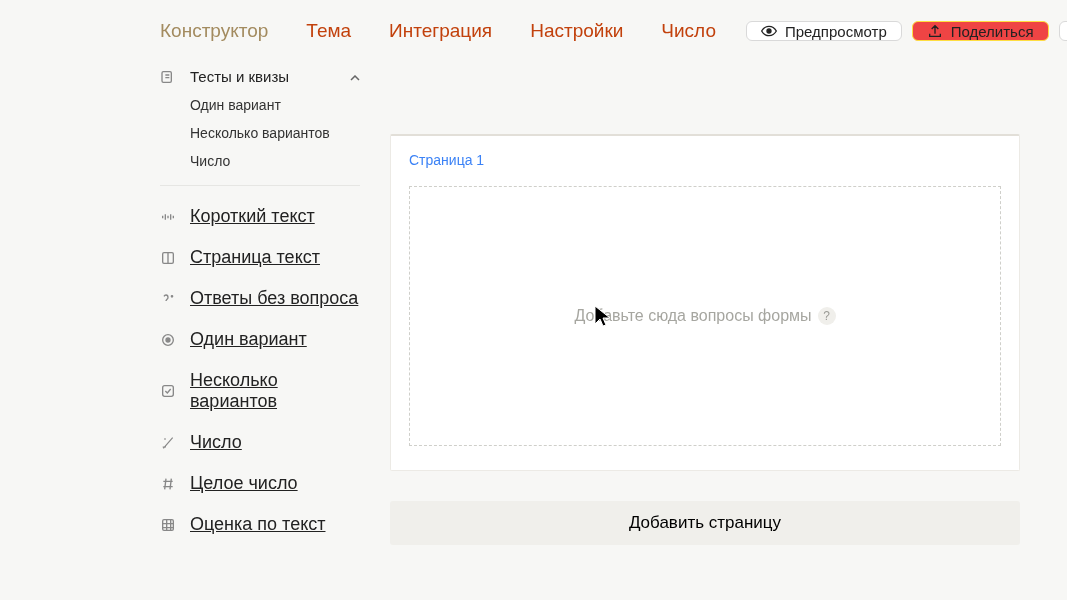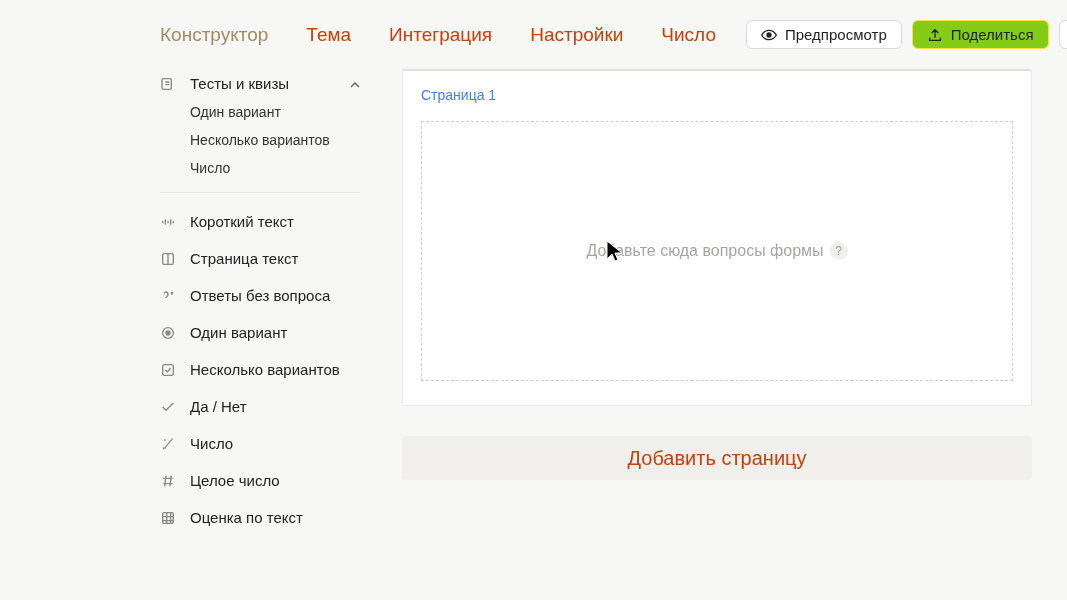--- a/index.html
+++ b/index.html
@@ -20,45 +20,45 @@
   .tabs { display: flex; gap: 38px; flex: 1; }
   .tab {
     font-size: 19px;
     cursor: pointer;
     color: #c2410c;
   }
   .tab.active { color: #a38b5f; }
   .top-actions { display: flex; gap: 10px; align-items: center; }
   .btn {
     display: flex; align-items: center; gap: 8px;
-    height: 29px; padding: 0 14px;
+    height: 20px; padding: 0 14px;
     border-radius: 6px; font-size: 15px;
     cursor: pointer; border: 1px solid #d9d9d9;
     background: #fff;
   }
-  .btn.yellow { background: #84cc16; border-color: #ffde40; }
+  .btn.yellow { background: #ef4444; border-color: #ffde40; }
   .btn.more { width: 36px; justify-content: center; padding: 0; }
   .content {
     display: flex;
     padding: 0 16px 0 160px;
-    gap: 42px;
-    align-items: flex-start;
+    gap: 30px;
+    align-items: flex-end;
   }
   .sidebar { width: 200px; }
   .side-group-header {
     display: flex; align-items: center; gap: 14px;
     padding: 6px 0; cursor: pointer;
     font-size: 15px;
   }
   .side-group-header .chev { margin-left: auto; font-size: 12px; color: #666; }
   .side-sub { padding: 6px 0 6px 30px; font-size: 14px; color: #333; cursor: pointer; }
   .side-divider { height: 1px; background: #e6e6e3; margin: 10px 0; }
   .side-item {
     display: flex; align-items: center; gap: 14px;
-    padding: 10px 0; font-size: 15px; cursor: pointer;
+    padding: 10px 0; font-size: 18px; cursor: pointer; text-decoration: underline;
   }
   .side-icon {
     width: 16px; height: 16px; display: inline-flex;
     align-items: center; justify-content: center;
     color: #888; flex-shrink: 0;
   }
   .main { flex: 1; max-width: 630px; }
   .page-card {
     background: #fff;
     border: 1px solid #eceae5;
@@ -85,21 +85,21 @@
   }
   .cursor-overlay {
     position: absolute; left: 50%; top: 50%;
     margin-left: -112px; margin-top: -12px;
     width: 20px; height: 24px;
   }
   .add-page-btn {
     margin-top: 30px;
     height: 44px; width: 100%;
     background: #f0efeb; border: none;
-    font-size: 20px; color: #c2410c;
+    font-size: 17px; color: #000000;
     cursor: pointer; border-radius: 3px;
   }
 </style>
 </head>
 <body>
 
 <div class="topbar">
   <div class="tabs">
     <div class="tab active">Конструктор</div>
     <div class="tab">Тема</div>
@@ -195,28 +195,20 @@
       <span>Один вариант</span>
     </div>
     <div class="side-item">
       <span class="side-icon">
         <svg width="16" height="16" viewBox="0 0 24 24" stroke="#888" stroke-width="2" fill="none">
             <rect x="4" y="4" width="16" height="16" rx="3"></rect>
             <path d="M8 12l3 3 5-6"></path>
           </svg>
       </span>
       <span>Несколько вариантов</span>
-    </div>
-    <div class="side-item">
-      <span class="side-icon">
-        <svg width="16" height="16" viewBox="0 0 24 24" stroke="#888" stroke-width="2" fill="none">
-            <path d="M4 12l5 5L20 6"></path>
-          </svg>
-      </span>
-      <span>Да / Нет</span>
     </div>
     <div class="side-item">
       <span class="side-icon">
         <svg width="16" height="16" viewBox="0 0 24 24" stroke="#888" stroke-width="1.8" fill="none">
             <path d="M6 6h3M4 18h5M5 20l14-16"></path>
           </svg>
       </span>
       <span>Число</span>
     </div>
     <div class="side-item">

